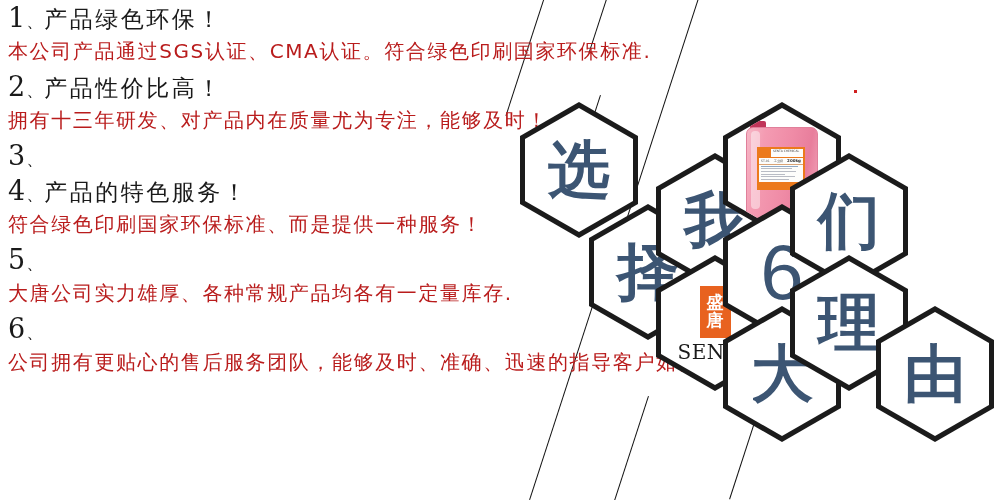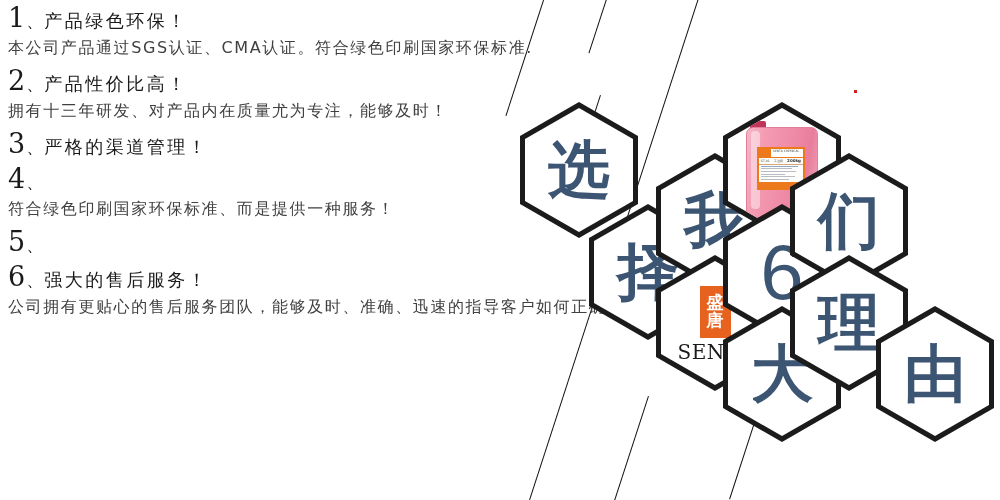--- a/index.html
+++ b/index.html
@@ -30,27 +30,27 @@
   }
   .r-num {
     font-size:27px;
     line-height:1;
     font-family:"DejaVu Serif","Liberation Serif",serif;
     font-weight:400;
     letter-spacing:0;
   }
   .r-sep { font-size:17px; line-height:1; margin:0 1px 0 1px; }
   .r-title {
-    font-size:18px; line-height:1;
+    font-size:23px; line-height:1;
     letter-spacing:2.5px;
     font-weight:400;
   }
   .reason-body {
-    font-size:16px;
-    color:#404040;
+    font-size:20px;
+    color:#b91c1c;
     letter-spacing:1.6px;
     white-space:nowrap;
     margin-top:7px;
   }
   .reason.r1 { margin-top:0; }
 
   
   #honey { position:absolute; left:0; top:0; width:1000px; height:500px; }
   .hex {
     position:absolute;
@@ -214,44 +214,44 @@
         <span class="r-sep">、</span>
         <span class="r-title">产品性价比高！</span>
       </div>
       <div class="reason-body">拥有十三年研发、对产品内在质量尤为专注，能够及时！</div>
     </div>
 
     <div class="reason">
       <div class="reason-head">
         <span class="r-num">3</span>
         <span class="r-sep">、</span>
-        <span class="r-title">严格的渠道管理！</span>
       </div>
     </div>
 
     <div class="reason">
       <div class="reason-head">
         <span class="r-num">4</span>
         <span class="r-sep">、</span>
+        <span class="r-title">产品的特色服务！</span>
       </div>
       <div class="reason-body">符合绿色印刷国家环保标准、而是提供一种服务！</div>
     </div>
 
     <div class="reason">
       <div class="reason-head">
         <span class="r-num">5</span>
         <span class="r-sep">、</span>
       </div>
+      <div class="reason-body">大唐公司实力雄厚、各种常规产品均各有一定量库存.</div>
     </div>
 
     <div class="reason">
       <div class="reason-head">
         <span class="r-num">6</span>
         <span class="r-sep">、</span>
-        <span class="r-title">强大的售后服务！</span>
       </div>
       <div class="reason-body">公司拥有更贴心的售后服务团队，能够及时、准确、迅速的指导客户如何正确的使用本公司产品</div>
     </div>
 
   </div>
 
   <div id="honey">
 
     <div class="hex" style="left:520px; top:102px;">
       <div class="hex-inner">

